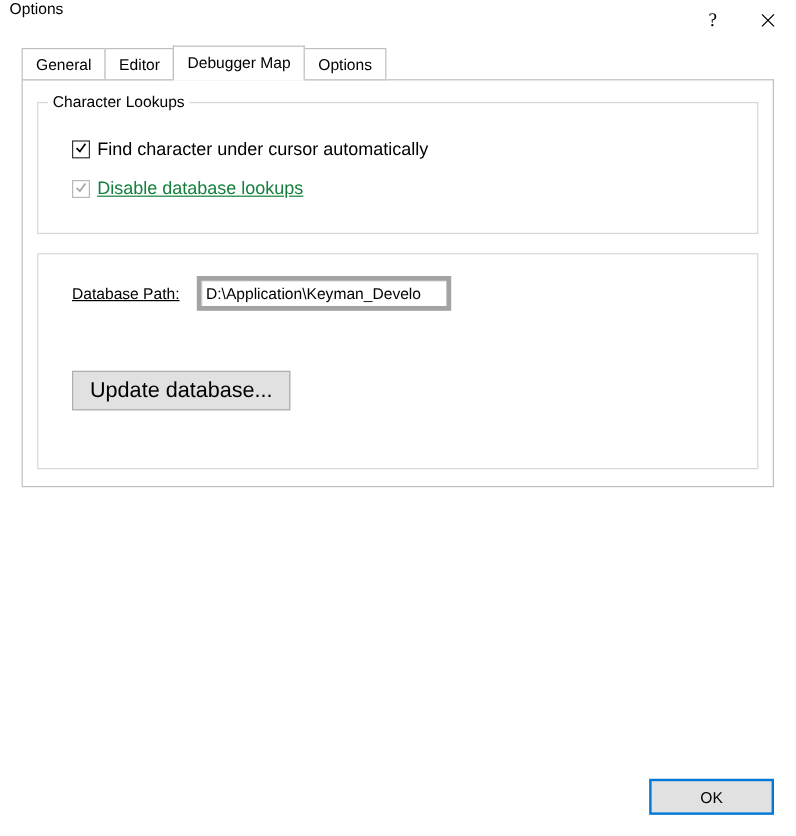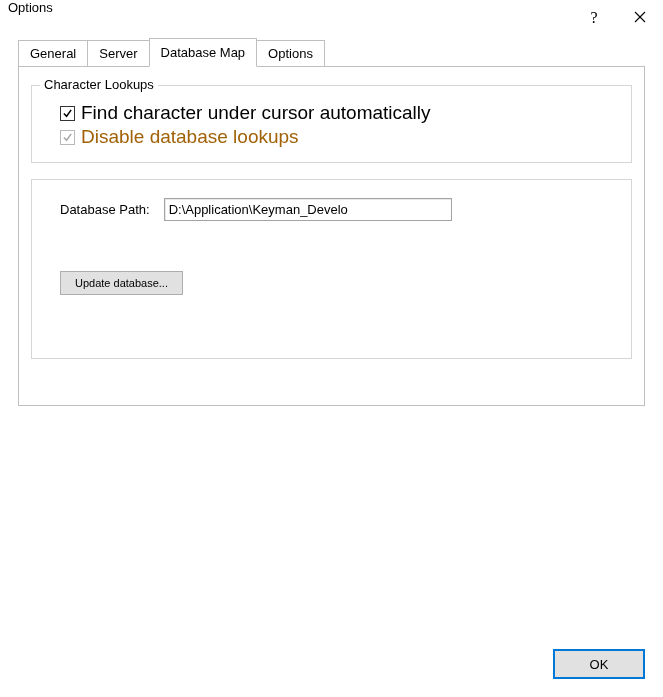--- a/index.html
+++ b/index.html
@@ -97,22 +97,22 @@
       position: absolute;
       top: -9px;
       left: 8px;
       background: #fff;
       padding: 0 4px;
       font-size: 13px;
     }
     .chk-row {
       display: flex;
       align-items: center;
-      margin: 2px 0;
-      font-size: 19px;
+      margin: 16px 0;
+      font-size: 15px;
     }
     .chk {
       width: 15px;
       height: 15px;
       border: 1px solid #333;
       margin-right: 6px;
       display: inline-flex;
       align-items: center;
       justify-content: center;
       background: #fff;
@@ -121,60 +121,62 @@
       border-color: #b8b8b8;
     }
     .chk svg {
       width: 11px;
       height: 11px;
     }
     .chk.disabled svg path {
       stroke: #a8a8a8;
     }
     .chk-label.disabled {
-      color: #a16207;
+      color: #15803d;
+      text-decoration: underline;
     }
     .db-row {
       display: flex;
       align-items: center;
       gap: 14px;
       margin-top: 4px;
     }
     .db-label {
       font-size: 13px;
+      text-decoration: underline;
     }
     .db-input {
-      border: 1px solid #a3a3a3;
+      border: 4px solid #a3a3a3;
       box-shadow: inset 1px 1px 0 #e8e8e8;
       padding: 3px 4px;
       font-size: 13px;
-      width: 288px;
+      width: 212px;
       font-family: inherit;
       background: #fff;
     }
     .update-btn {
       margin-top: 50px;
       padding: 5px 14px;
-      font-size: 11px;
+      font-size: 18px;
       font-family: inherit;
       background: #e1e1e1;
       border: 1px solid #adadad;
       cursor: default;
     }
     .gb-chardb {
       height: 180px;
     }
     .footer {
       display: flex;
       justify-content: flex-end;
       gap: 10px;
       padding: 10px 18px 18px 18px;
     }
     .btn {
-      width: 92px;
+      width: 104px;
       height: 30px;
       font-size: 13px;
       font-family: inherit;
       background: #e1e1e1;
       border: 1px solid #adadad;
       cursor: default;
     }
     .btn.default {
       border: 2px solid #0078d7;
     }
@@ -193,22 +195,22 @@
         <svg viewBox="0 0 12 12">
             <path d="M1 1 L11 11 M11 1 L1 11" stroke="#000" stroke-width="1.1" fill="none"></path>
           </svg>
       </span>
     </div>
   </div>
 
   <div class="content">
     <div class="tabstrip">
       <div class="tab inactive">General</div>
-      <div class="tab inactive">Server</div>
-      <div class="tab active">Database Map</div>
+      <div class="tab inactive">Editor</div>
+      <div class="tab active">Debugger Map</div>
       <div class="tab inactive">Options</div>
     </div>
 
     <div class="tabbody">
 
       <div class="groupbox">
         <div class="legend">Character Lookups</div>
 
         <div class="chk-row">
           <span class="chk">

